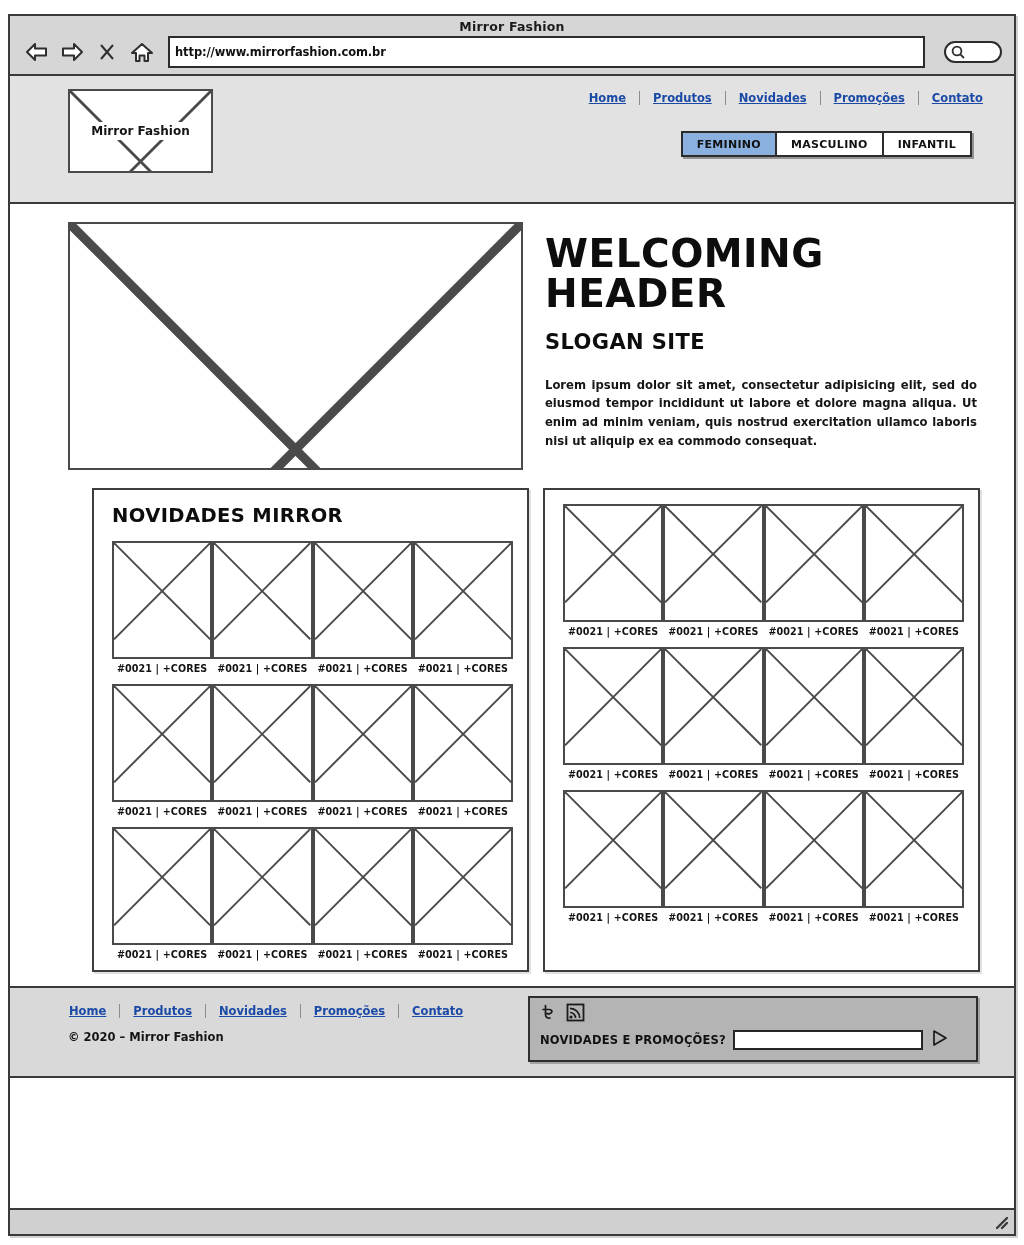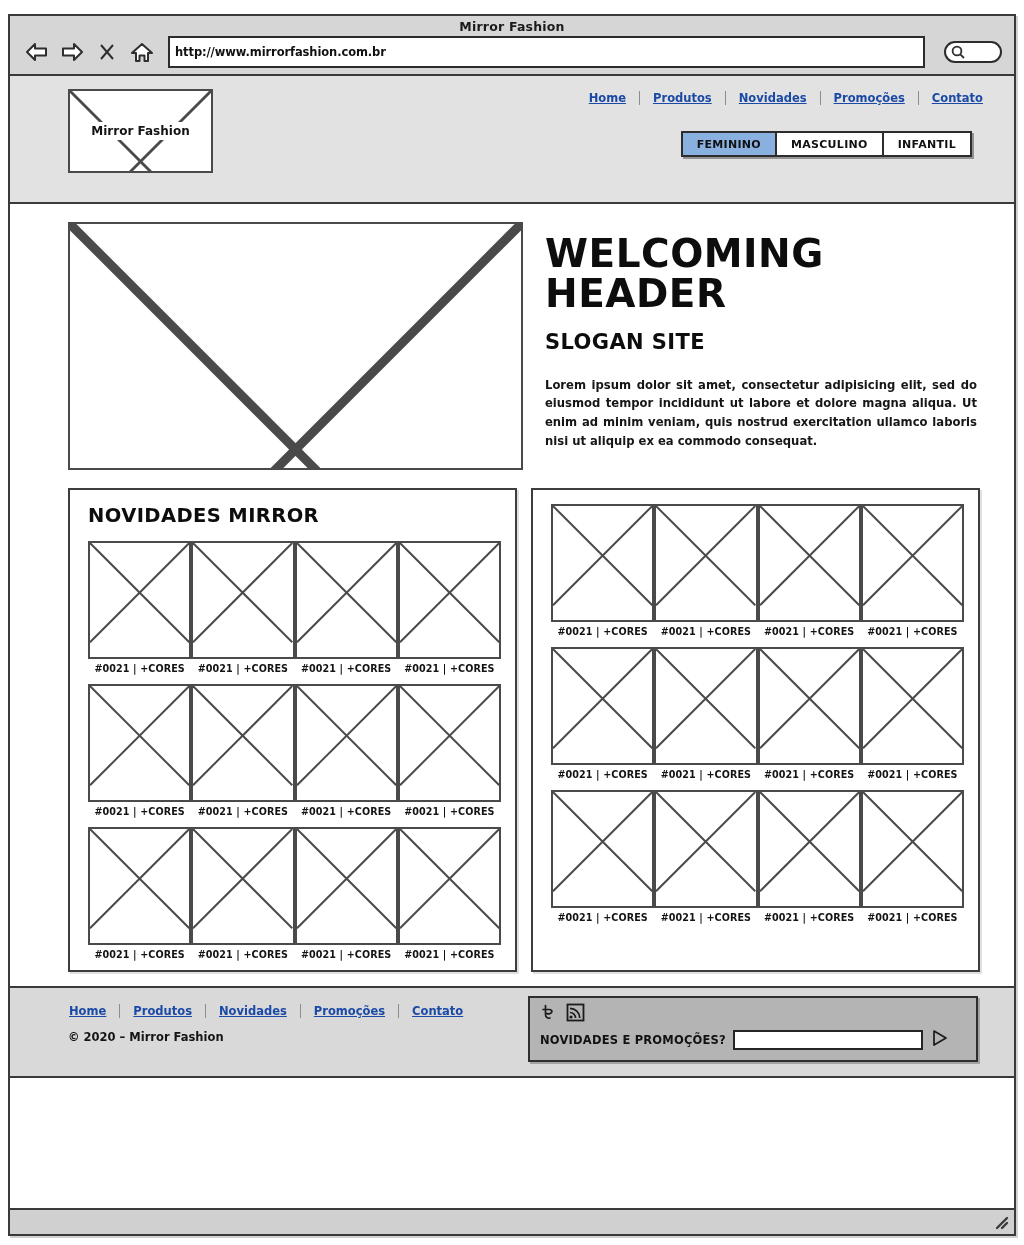--- a/index.html
+++ b/index.html
@@ -196,20 +196,21 @@
     line-height: 1.62;
     max-width: 432px;
     text-align: justify;
   }
 
   
   .panels {
     display: flex;
     gap: 14px;
     padding: 8px 34px 0 58px;
+    margin-left: 24px;
   }
   .panel {
     flex: 1 1 0;
     border: 2px solid #3d3d3d;
     background: #ffffff;
     padding: 14px 14px 10px 18px;
     box-shadow: 2px 2px 0 rgba(0,0,0,.12);
   }
   .panel-title {
     font-size: 19.5px;

